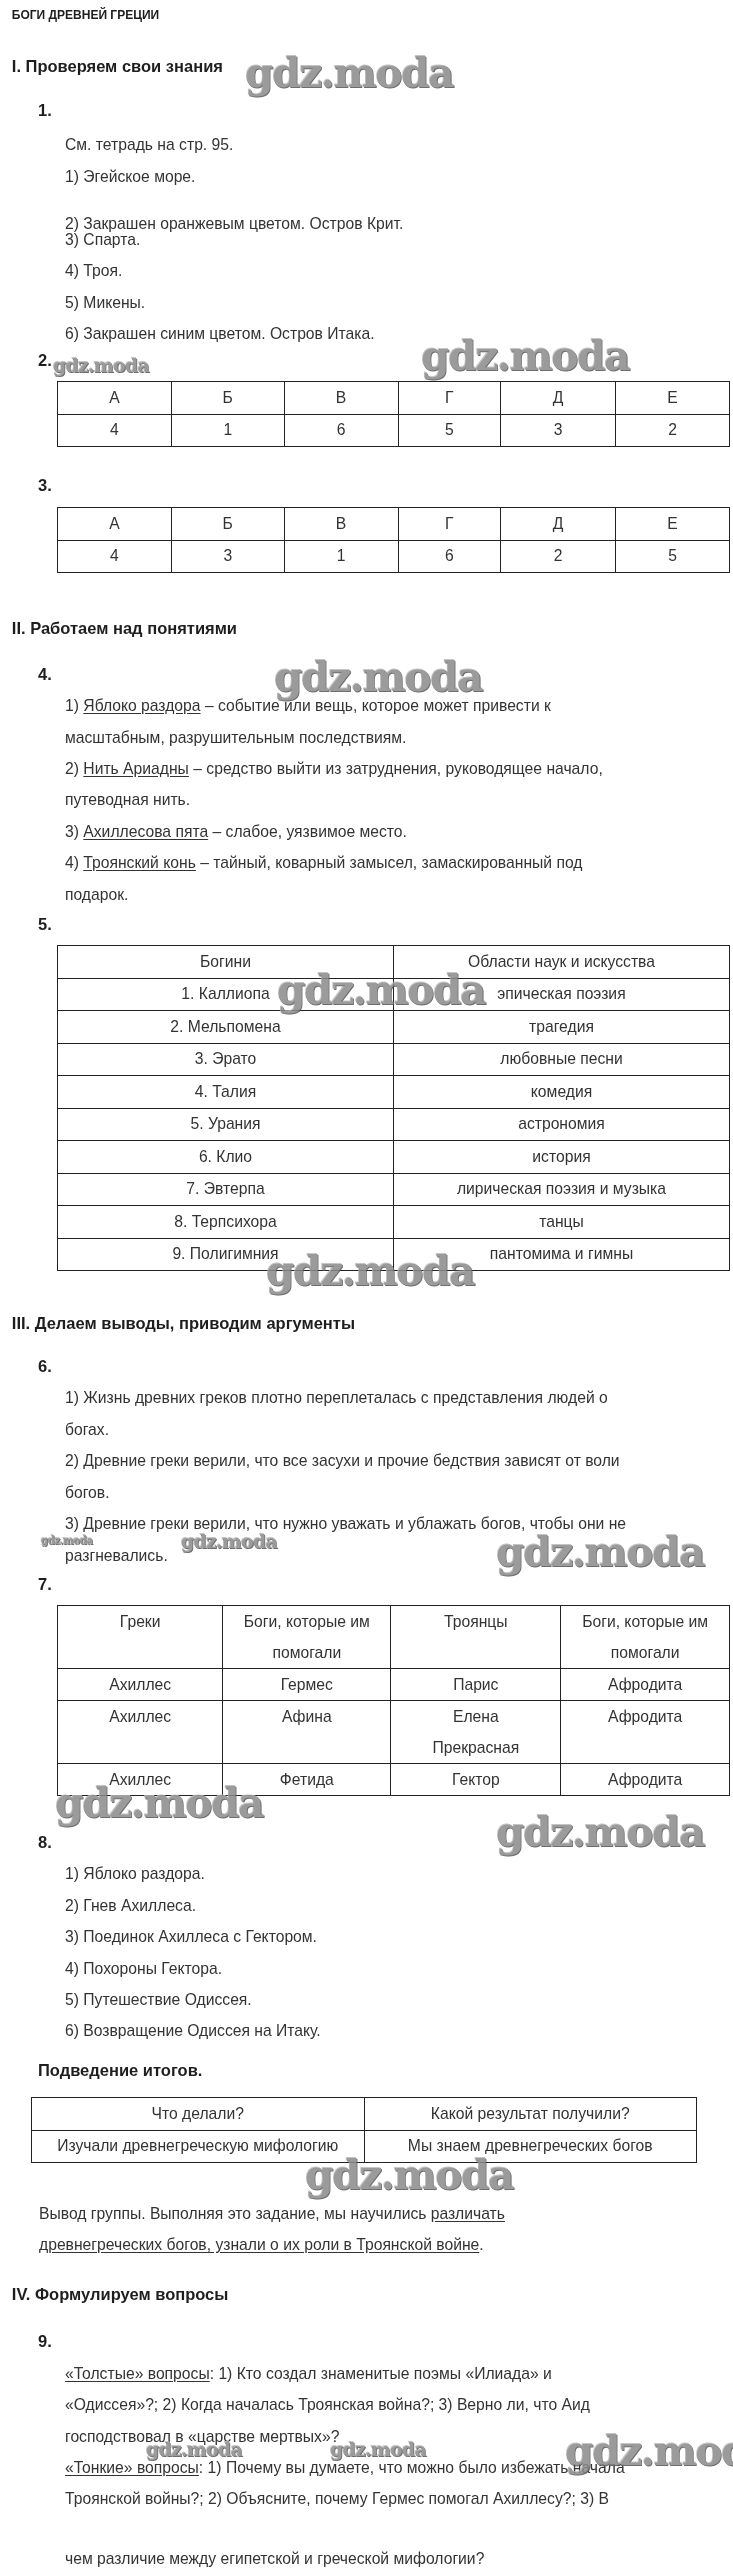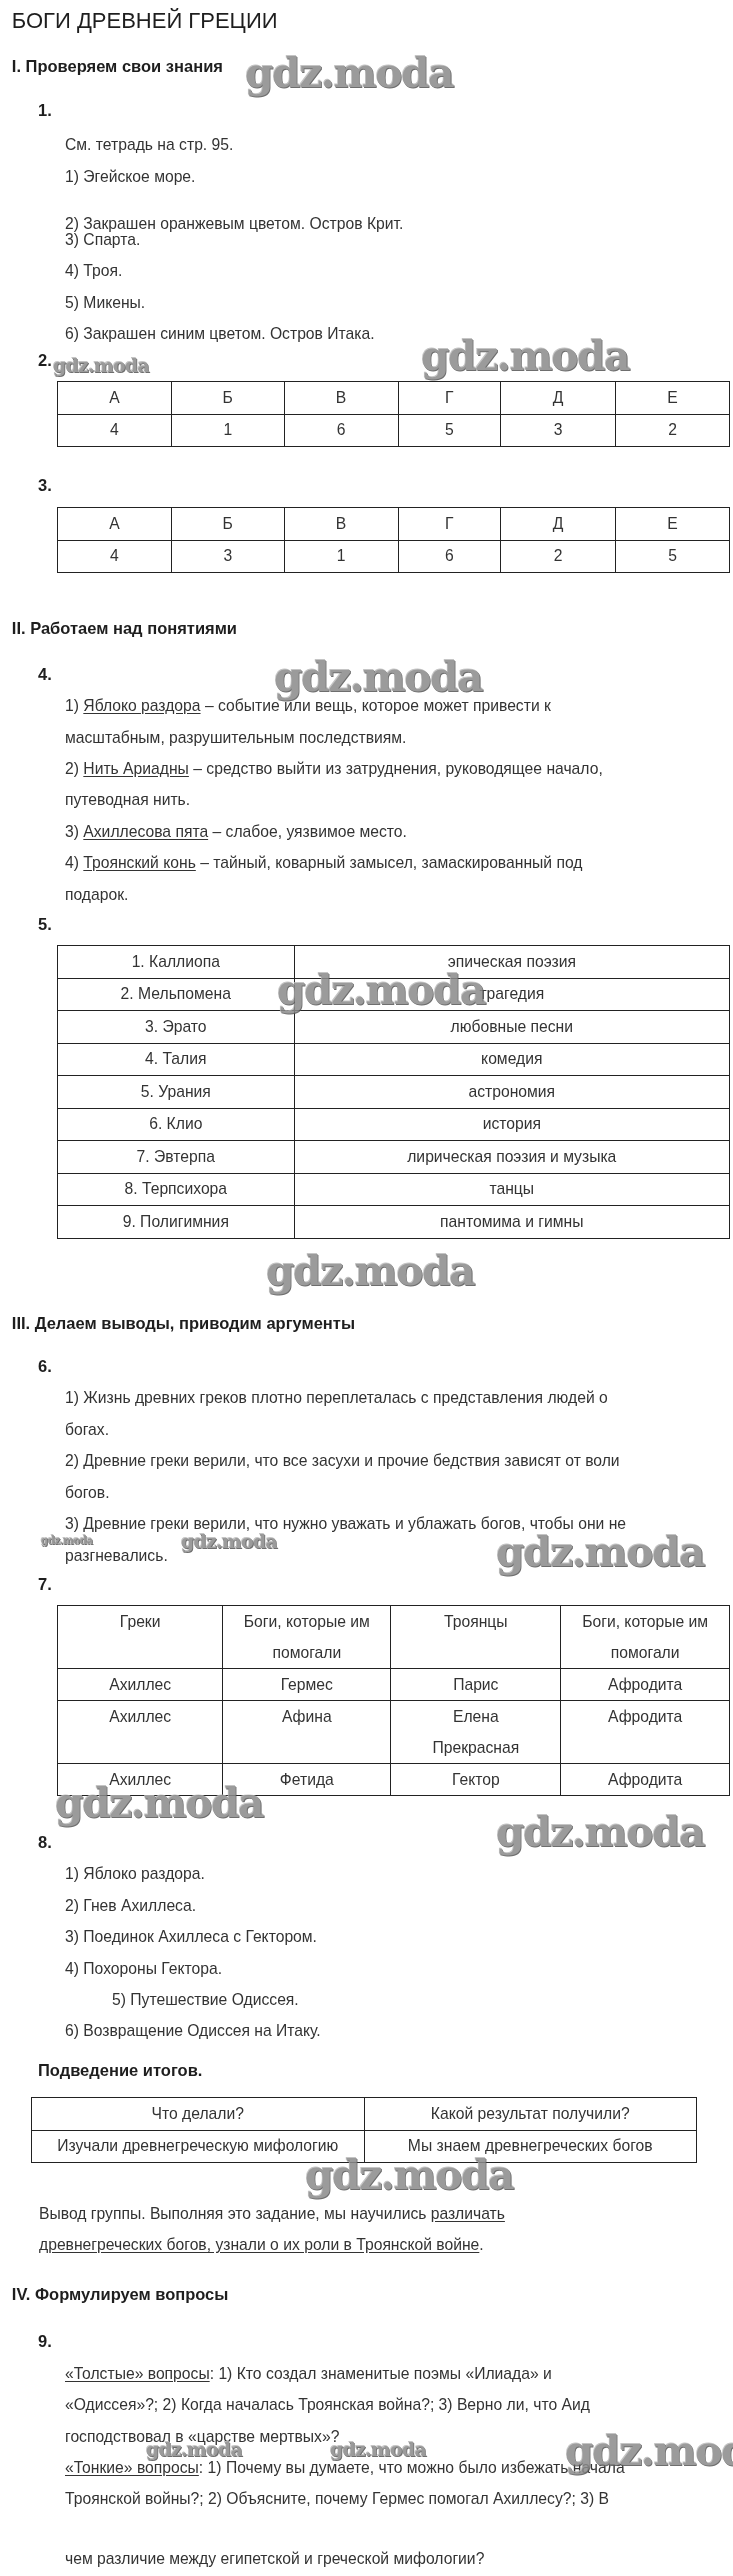--- a/index.html
+++ b/index.html
@@ -1,19 +1,19 @@
 <!DOCTYPE html>
 <html style="font-size:12.6px"><head>
 <meta charset="utf-8">
 <style>
   html, body { margin: 0; padding: 0; background: #ffffff; }
   body { width: 733px; height: 2576px; position: relative; overflow: hidden;
          font-family: "Liberation Sans", sans-serif; color: #333333; }
   .abs { position: absolute; white-space: nowrap; }
-  .title { font-weight: normal; font-size: 22px; color: #1e1e1e; left: 11.8px; }
+  .title { font-weight: bold; font-size: 12px; color: #1e1e1e; left: 11.8px; }
   .section { font-weight: bold; font-size: 16.5px; color: #1e1e1e; left: 11.8px; }
   .num { font-weight: bold; font-size: 16.5px; color: #1e1e1e; left: 38px; }
   .line { font-size: 15.7px; left: 65px; line-height: 19px; }
   .u { text-decoration: underline; text-underline-offset: 2.4px; }
   table.grid { position: absolute; border-collapse: collapse; font-size: 15.7px; color: #333333; }
   table.grid td { border: 1.2px solid #222222; text-align: center; vertical-align: top;
                   padding: 5.5px 3.1px 0 3.1px; height: 26px; line-height: 19px; }
   table.grid.tall td { line-height: 31px; padding-top: 0; height: 31px; }
   .wm { position: absolute; font-family: "DejaVu Serif", serif; font-weight: bold; color: #8a8a8a;
         letter-spacing: -1.6px; white-space: nowrap;
@@ -88,20 +88,24 @@
 <div class="abs line" style="top:728px;">масштабным, разрушительным последствиям.</div>
 <div class="abs line" style="top:759px;"><span>2) </span><span class="u">Нить Ариадны</span><span> – средство выйти из затруднения, руководящее начало,</span></div>
 <div class="abs line" style="top:790px;">путеводная нить.</div>
 <div class="abs line" style="top:822px;"><span>3) </span><span class="u">Ахиллесова пята</span><span> – слабое, уязвимое место.</span></div>
 <div class="abs line" style="top:853px;"><span>4) </span><span class="u">Троянский конь</span><span> – тайный, коварный замысел, замаскированный под</span></div>
 <div class="abs line" style="top:885px;">подарок.</div>
 
 <div class="abs num" style="top:915px;">5.</div>
 <table class="grid" style="left:57px; top:945px; width:673px;">
   <tbody>
+      <tr>
+    <td style="width:50%;">Богини</td>
+    <td>Области наук и искусства</td>
+  </tr>
   <tr>
         <td>1. Каллиопа</td>
         <td>эпическая поэзия</td>
       </tr>
   <tr>
         <td>2. Мельпомена</td>
         <td>трагедия</td>
       </tr>
   <tr>
         <td>3. Эрато</td>
@@ -171,21 +175,21 @@
     <td>Афродита</td>
   </tr>
 </tbody>
   </table>
 
 <div class="abs num" style="top:1833px;">8.</div>
 <div class="abs line" style="top:1864px;">1) Яблоко раздора.</div>
 <div class="abs line" style="top:1896px;">2) Гнев Ахиллеса.</div>
 <div class="abs line" style="top:1927px;">3) Поединок Ахиллеса с Гектором.</div>
 <div class="abs line" style="top:1959px;">4) Похороны Гектора.</div>
-<div class="abs line" style="top:1990px;margin-left:47px;">5) Путешествие Одиссея.</div>
+<div class="abs line" style="top:1990px;">5) Путешествие Одиссея.</div>
 <div class="abs line" style="top:2021px;">6) Возвращение Одиссея на Итаку.</div>
 
 <div class="abs num" style="top:2061px;">Подведение итогов.</div>
 <table class="grid" style="left:31px; top:2097px; width:666px;">
   <tbody>
       <tr>
     <td style="width:50%;">Что делали?</td>
     <td>Какой результат получили?</td>
   </tr>
   <tr>

